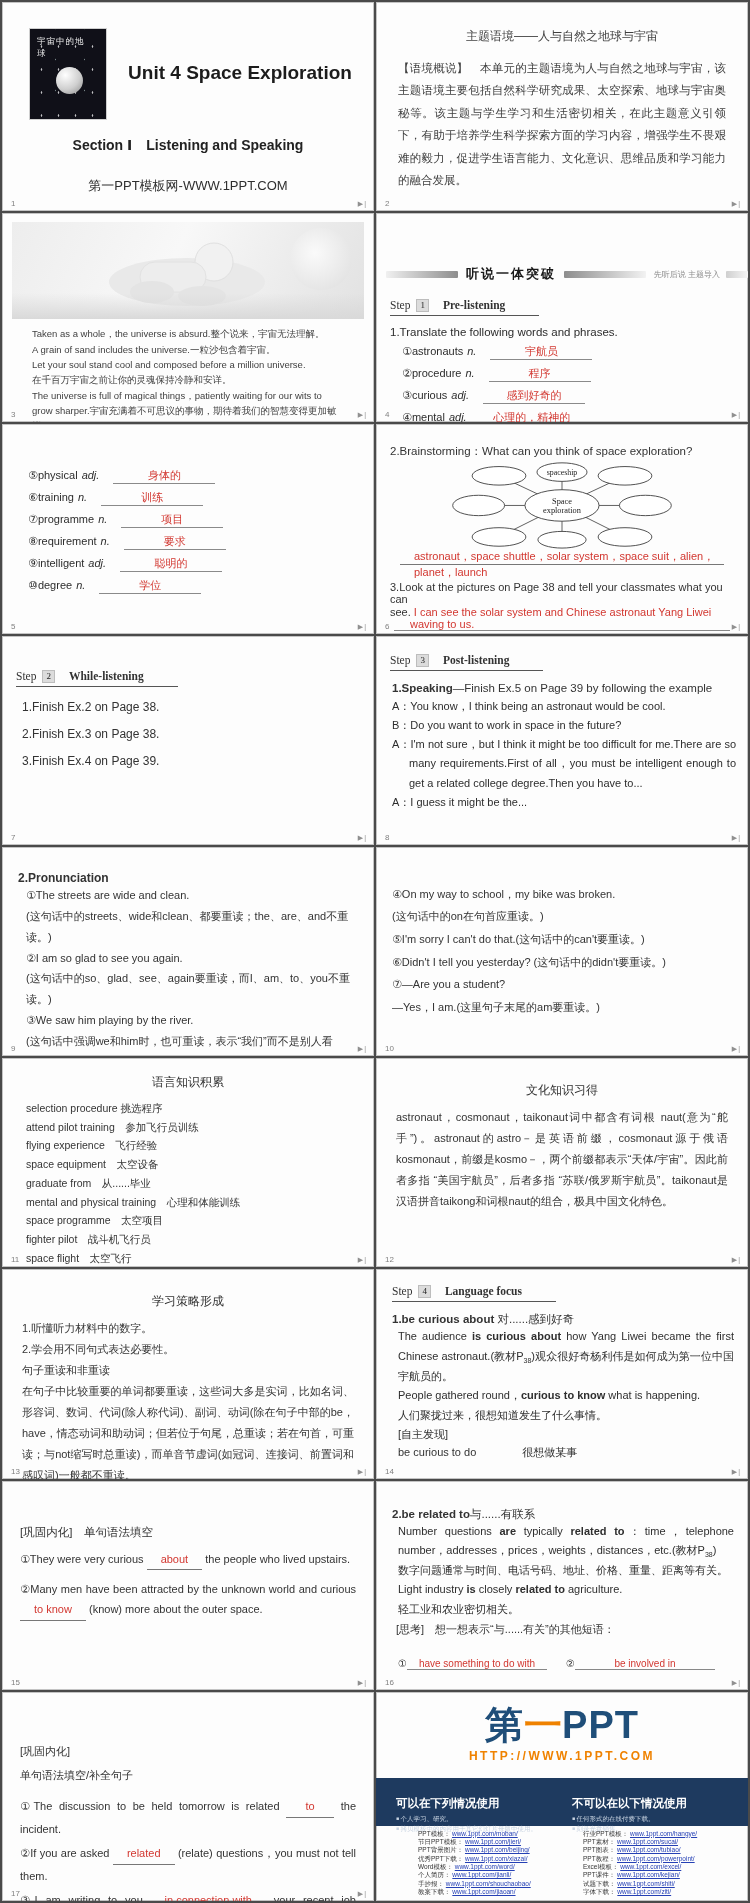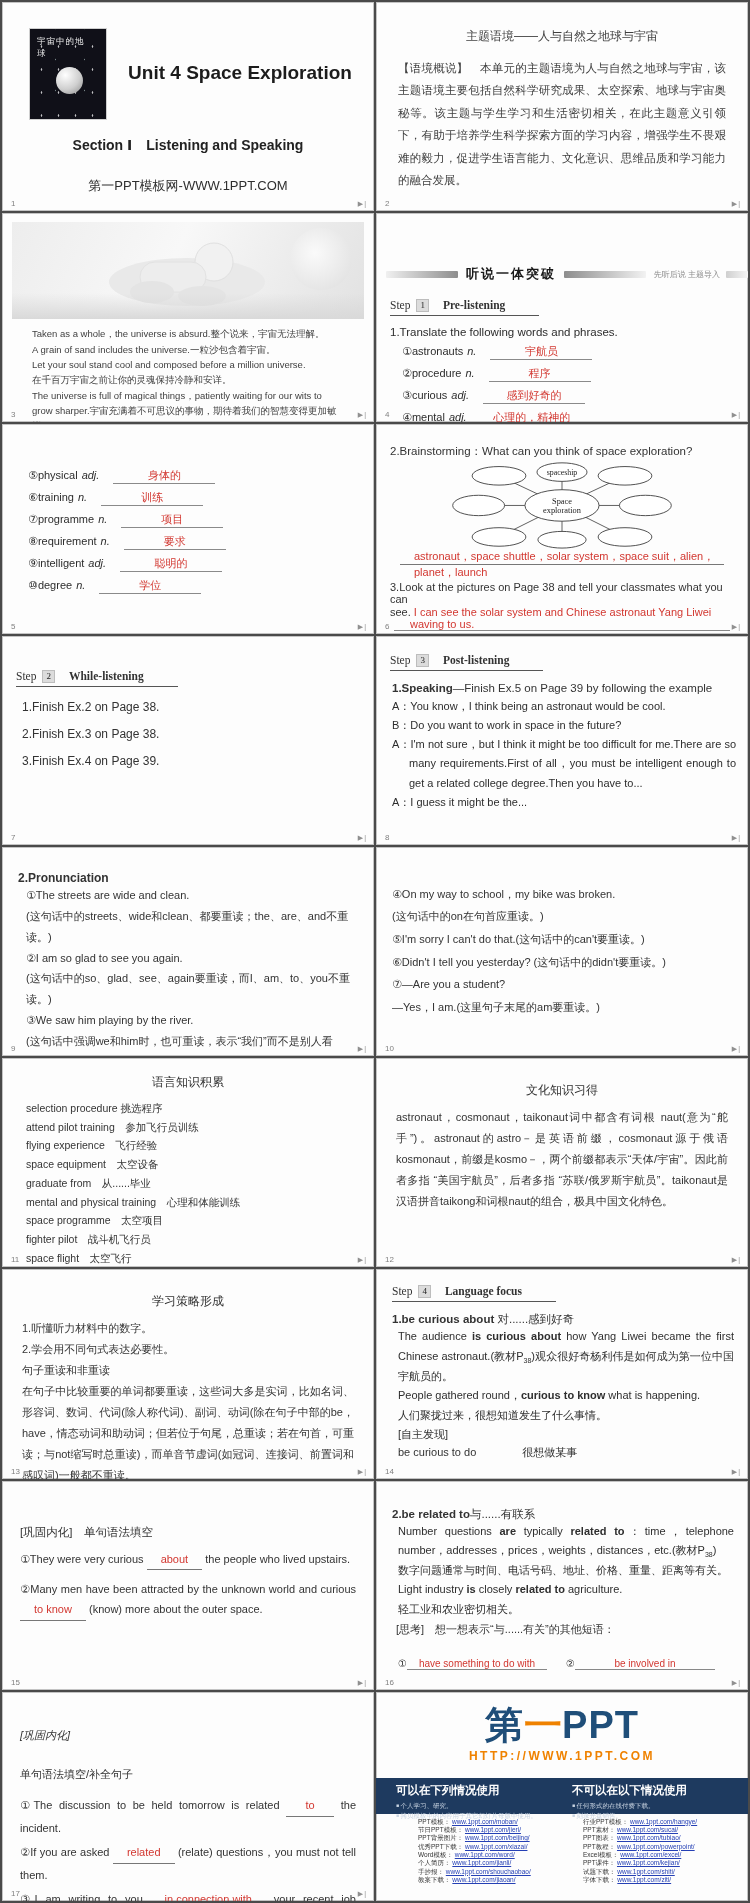--- a/index.html
+++ b/index.html
@@ -130,21 +130,21 @@
     text-align:center;min-width:140px;padding:0 4px;}
   .s17{padding:32px 18px 0;}
   .s17 .fline{line-height:2.0;}
 
   
   .s18{padding:0;}
   .logo-wrap{height:86px;display:flex;flex-direction:column;align-items:center;justify-content:center;}
   .logo{font-size:38px;font-weight:bold;color:#1f4e79;letter-spacing:1px;line-height:1;}
   .logo .dash{color:var(--orange);letter-spacing:0;}
   .logo-url{font-size:12px;color:var(--orange);font-weight:bold;letter-spacing:2.5px;margin-top:5px;}
-  .banner{background:var(--navy);height:36px;display:flex;padding:5px 0 0 20px;}
+  .banner{background:var(--navy);height:48px;display:flex;padding:18px 0 0 20px;}
   .banner .col{width:50%;}
   .banner h4{color:#fff;font-size:11.5px;margin-bottom:3px;}
   .banner .bi{color:#c9d4e2;font-size:6.5px;line-height:1.55;}
   .banner .bi::before{content:"■ ";font-size:5px;vertical-align:1px;}
   .links{display:flex;padding:5px 0 0 42px;}
   .links .col{width:50%;}
   .linkrow{font-size:6.5px;line-height:1.05;margin-bottom:1.5px;white-space:nowrap;color:#333;}
   .linkrow .u{color:var(--link);text-decoration:underline;cursor:pointer;}
 
   svg text{font-family:"Liberation Serif","DejaVu Serif",serif;fill:#222;}
@@ -388,22 +388,22 @@
     </div>
     <div class="brow">
       <div class="bcol"><span>③</span><span class="fb2">be connected with</span></div>
       <div class="bcol"><span>④</span><span class="fb2">in connection with</span></div>
     </div>
     <div class="pageno">16</div>
     <div class="nav-icon">▶|</div>
   </div>
 
   <div class="slide s17">
-    <div class="fline" style="margin-top:0;font-style:italic;">[巩固内化]</div>
-    <div class="fline" style="margin-top:17px;">单句语法填空/补全句子</div>
+    <div class="fline" style="margin-top:16px;">[巩固内化]</div>
+    <div class="fline" style="margin-top:2px;">单句语法填空/补全句子</div>
     <div class="fline"><span>①The discussion to be held tomorrow is related </span><span class="fb">to</span><span> the incident.</span></div>
     <div class="fline" style="margin-top:2px;"><span>②If you are asked </span><span class="fb">related</span><span> (relate) questions，you must not tell them.</span></div>
     <div class="fline" style="margin-top:2px;"><span>③I am writing to you </span><span class="fb">in connection with</span><span> your recent job application.</span></div>
 
     <div class="pageno">17</div>
     <div class="nav-icon">▶|</div>
   </div>
 
   <div class="slide s18">
     <div class="logo-wrap">

